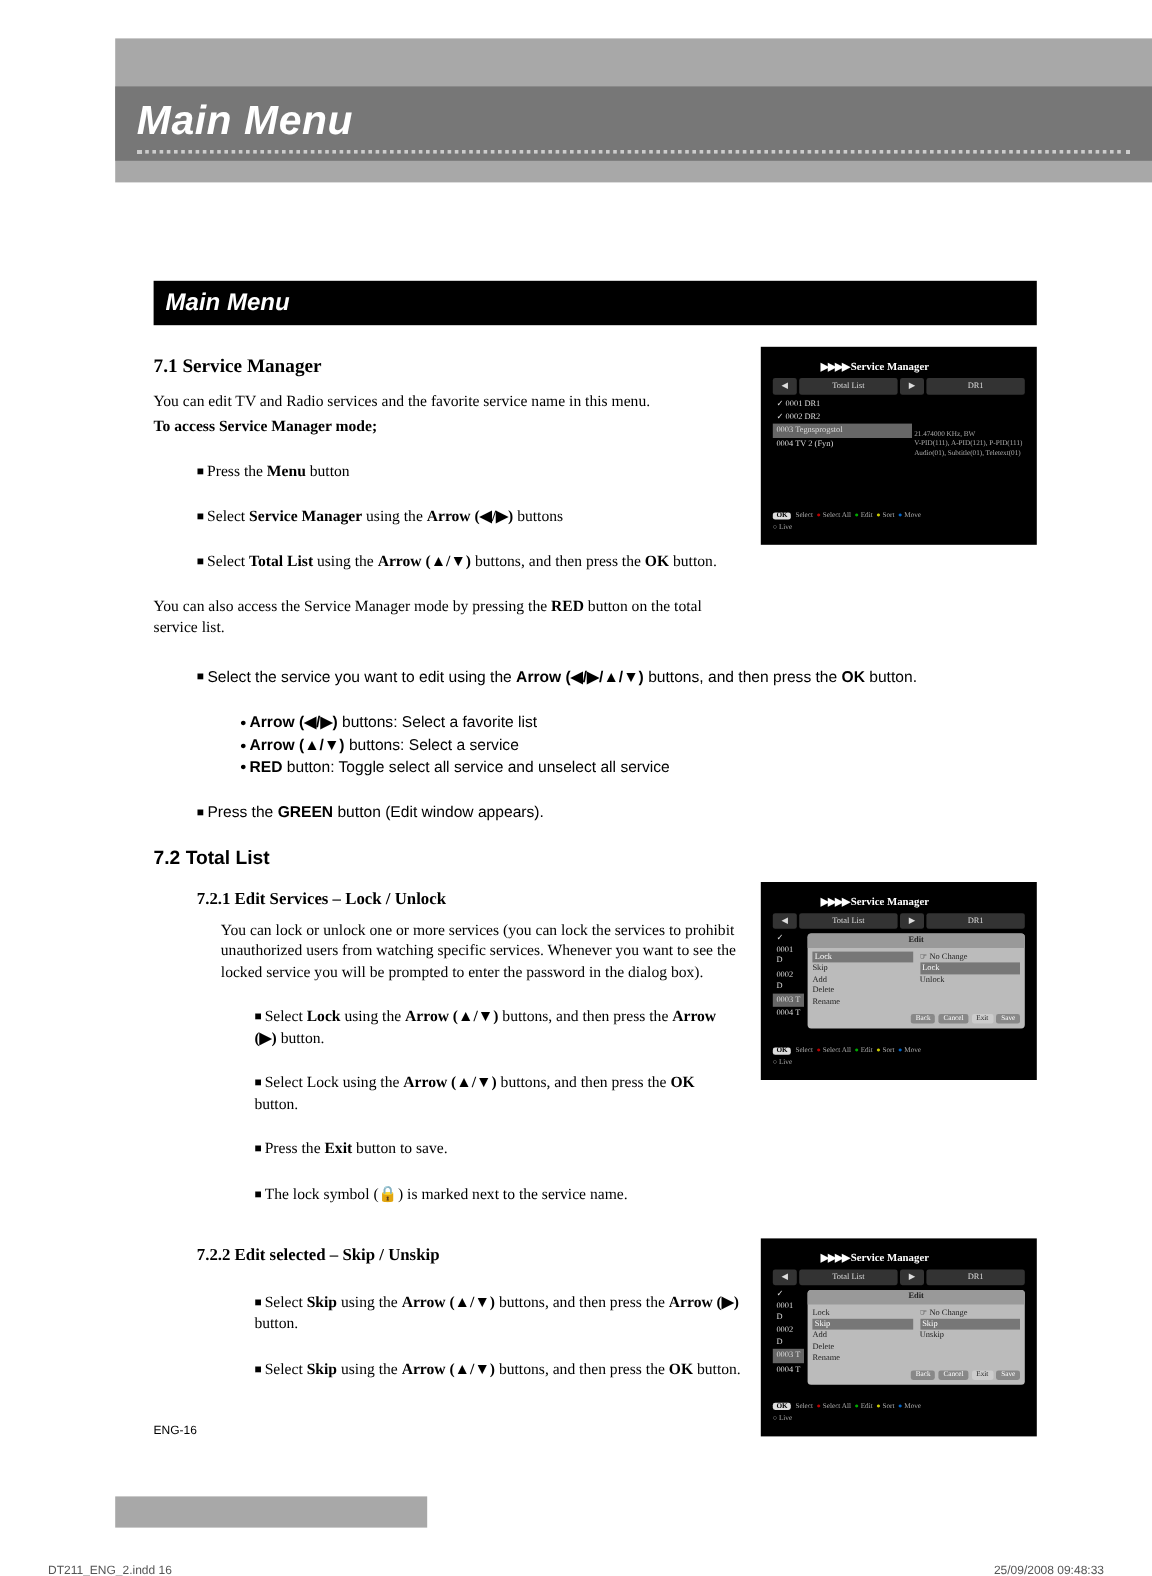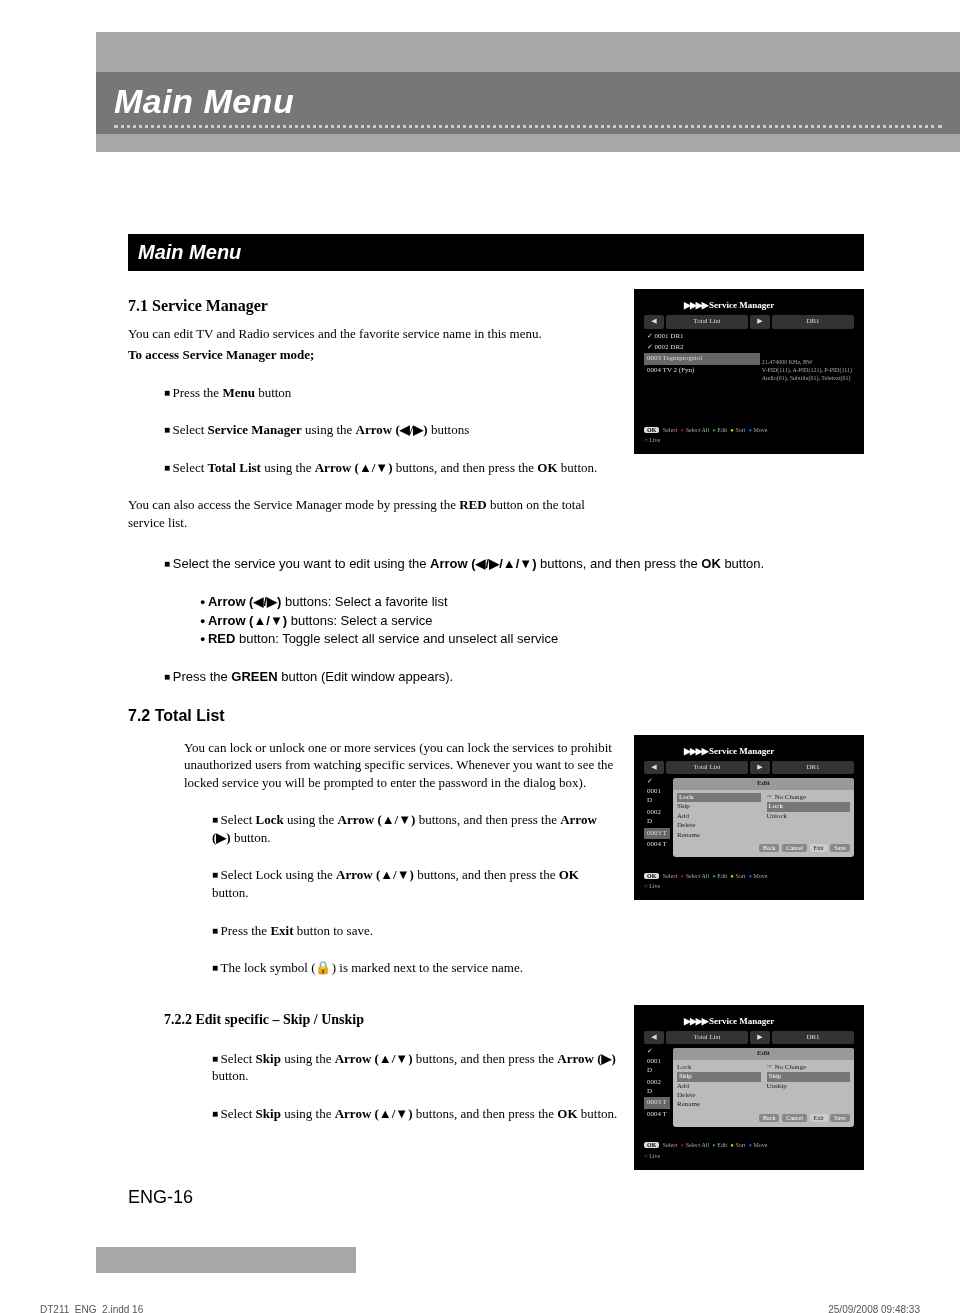--- a/index.html
+++ b/index.html
@@ -185,21 +185,21 @@
     color: #fff;
     padding: 0 4px;
     border-radius: 2px;
     font-size: 6px;
     margin-left: 1px;
   }
   .edit-panel .btn.lt { background: #ccc; color: #222; }
   .page-num {
     position: absolute;
     left: 128px;
-    font-size: 18px;
+    font-size: 10px;
   }
   .footer-line {
     position: absolute;
     bottom: 30px;
     left: 40px;
     right: 40px;
     font-size: 10px;
     color: #555;
     display: flex;
     justify-content: space-between;
@@ -286,20 +286,21 @@
       <li><b>RED</b> button: Toggle select all service and unselect all service</li>
     </ul>
     <ul class="sq">
       <li>Press the <b>GREEN</b> button (Edit window appears).</li>
     </ul>
 
     <h2 class="section">7.2 Total List</h2>
 
     <div class="columns">
       <div class="left">
+        <h3 class="subsection">7.2.1 Edit Services – Lock / Unlock</h3>
         <p class="indent36">You can lock or unlock one or more services (you can lock the services to prohibit unauthorized users from watching specific services. Whenever you want to see the locked service you will be prompted to enter the password in the dialog box).</p>
         <ul class="sq" style="padding-left:84px">
           <li>Select <b>Lock</b> using the <b>Arrow (▲/▼)</b> buttons, and then press the <b>Arrow (▶)</b> button.</li>
           <li>Select Lock using the <b>Arrow (▲/▼)</b> buttons, and then press the <b>OK</b> button.</li>
           <li>Press the <b>Exit</b> button to save.</li>
           <li>The lock symbol (🔒) is marked next to the service name.</li>
         </ul>
       </div>
       <div class="right">
         <div class="screenshot">
@@ -349,21 +350,21 @@
             <span class="dot-y"></span><span>Sort</span>&nbsp;
             <span class="dot-b"></span><span>Move</span>
             <span class="live">Live</span>
           </div>
         </div>
       </div>
     </div>
 
     <div class="columns" style="margin-top:8px">
       <div class="left">
-        <h3 class="subsection">7.2.2 Edit specific – Skip / Unskip</h3>
+        <h3 class="subsection">7.2.2 Edit selected – Skip / Unskip</h3>
         <ul class="sq" style="padding-left:84px">
           <li>Select <b>Skip</b> using the <b>Arrow (▲/▼)</b> buttons, and then press the <b>Arrow (▶)</b> button.</li>
           <li>Select <b>Skip</b> using the <b>Arrow (▲/▼)</b> buttons, and then press the <b>OK</b> button.</li>
         </ul>
       </div>
       <div class="right">
         <div class="screenshot">
           <div class="sm-title">Service Manager</div>
           <div class="tabrow">
             <div class="tabcell narrow">◀</div>

